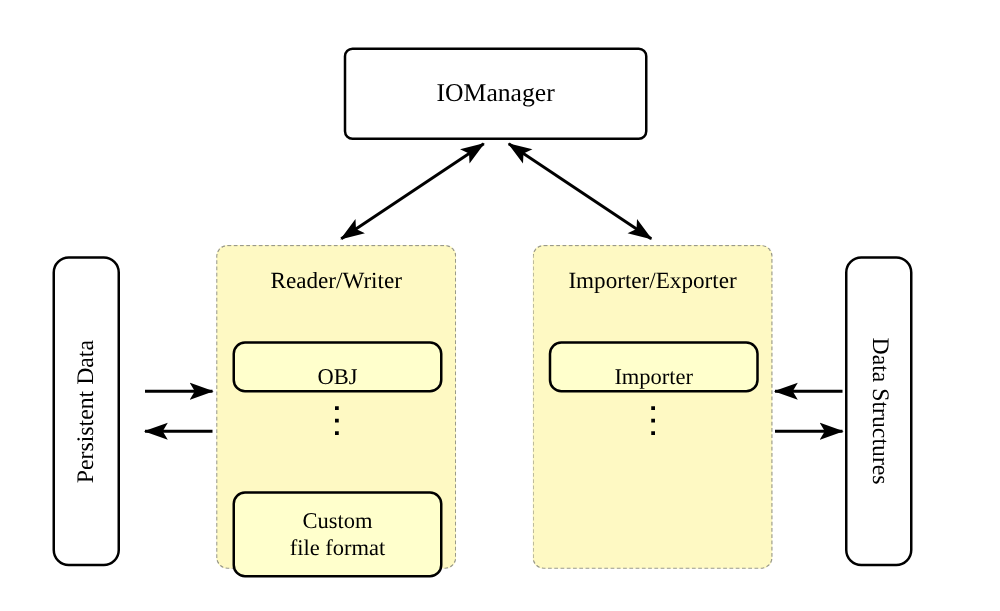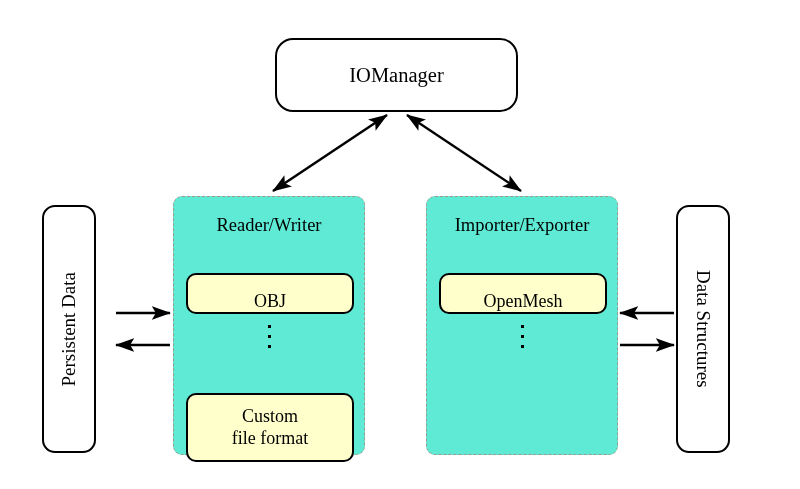--- a/index.html
+++ b/index.html
@@ -18,21 +18,21 @@
     height: 489px;
     background: #ffffff;
     overflow: hidden;
   }
 
   
   .node {
     position: absolute;
     box-sizing: border-box;
     border: 2.2px solid #000000;
-    border-radius: 18px;
+    border-radius: 7px;
     background: transparent;
     display: flex;
     align-items: center;
     justify-content: center;
     text-align: center;
     line-height: 1.18;
   }
 
   
   #io-manager {
@@ -69,21 +69,21 @@
   }
   .vtext-down {
     writing-mode: vertical-rl;
     white-space: nowrap;
   }
 
   
   .panel {
     position: absolute;
     box-sizing: border-box;
-    background: #5eead4;
+    background: #fef9c3;
     border: 1.6px dashed #9a9a8a;
     border-radius: 9px;
   }
   #panel-reader-writer {
     left: 173px;
     top: 196px;
     width: 192px;
     height: 259px;
   }
   #panel-importer-exporter {
@@ -187,21 +187,21 @@
         <span>Custom</span><br>
         <span>file format</span>
       </span>
     </div>
   </div>
 
   <div class="panel" id="panel-importer-exporter">
     <div class="panel-title">Importer/Exporter</div>
 
     <div class="node inner-node inner-top">
-      <span>OpenMesh</span>
+      <span>Importer</span>
     </div>
 
     <div class="ellipsis">
       <span></span>
       <span></span>
       <span></span>
     </div>
 
   </div>
 

